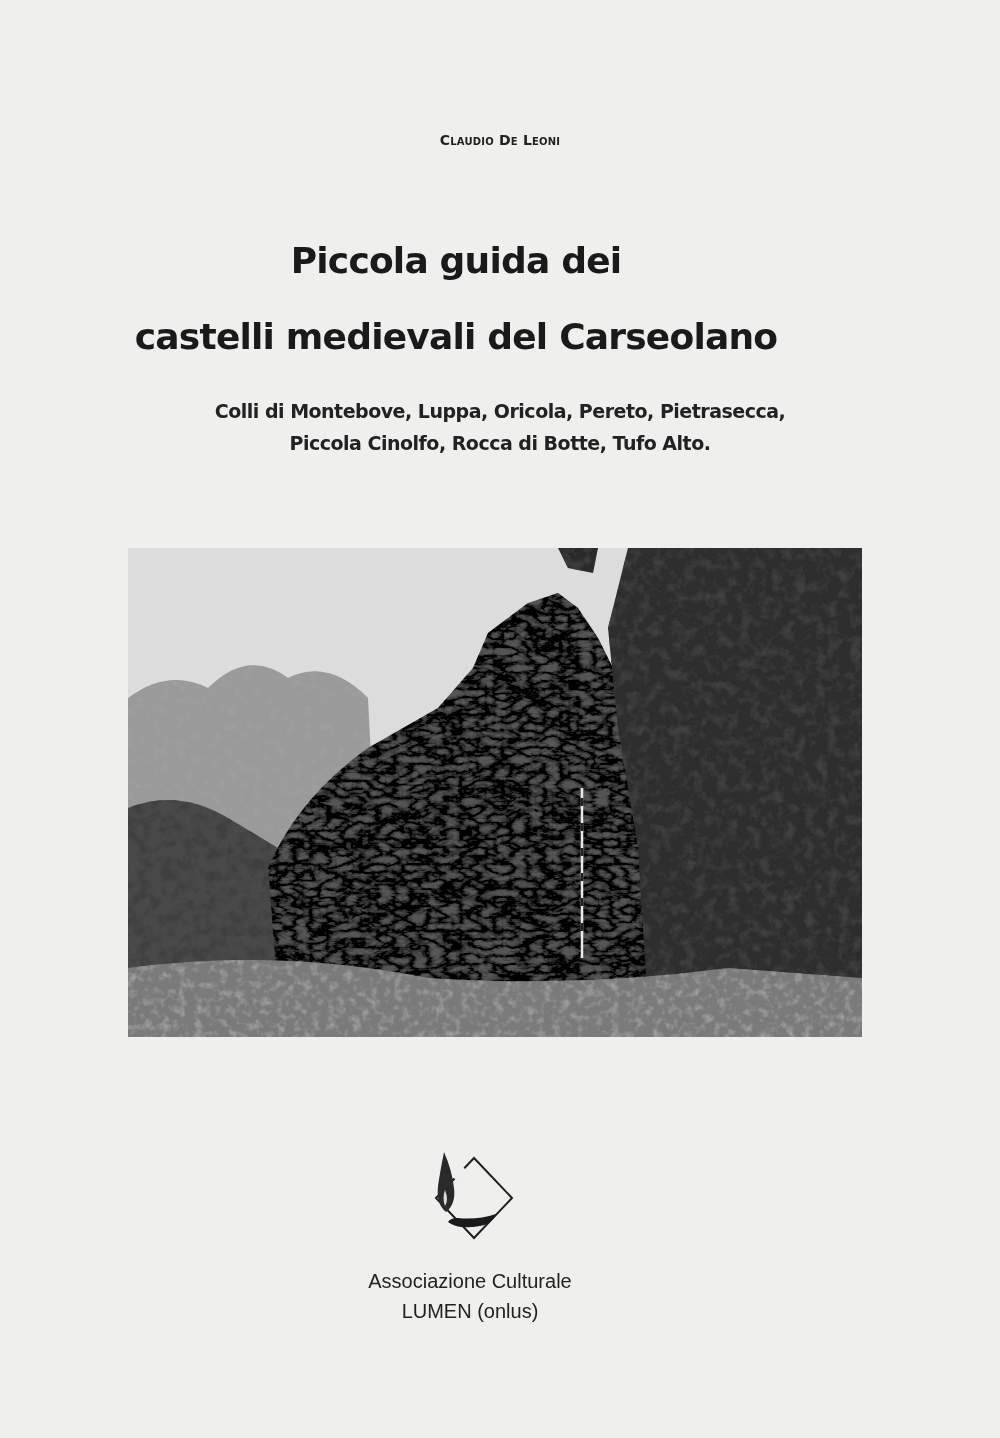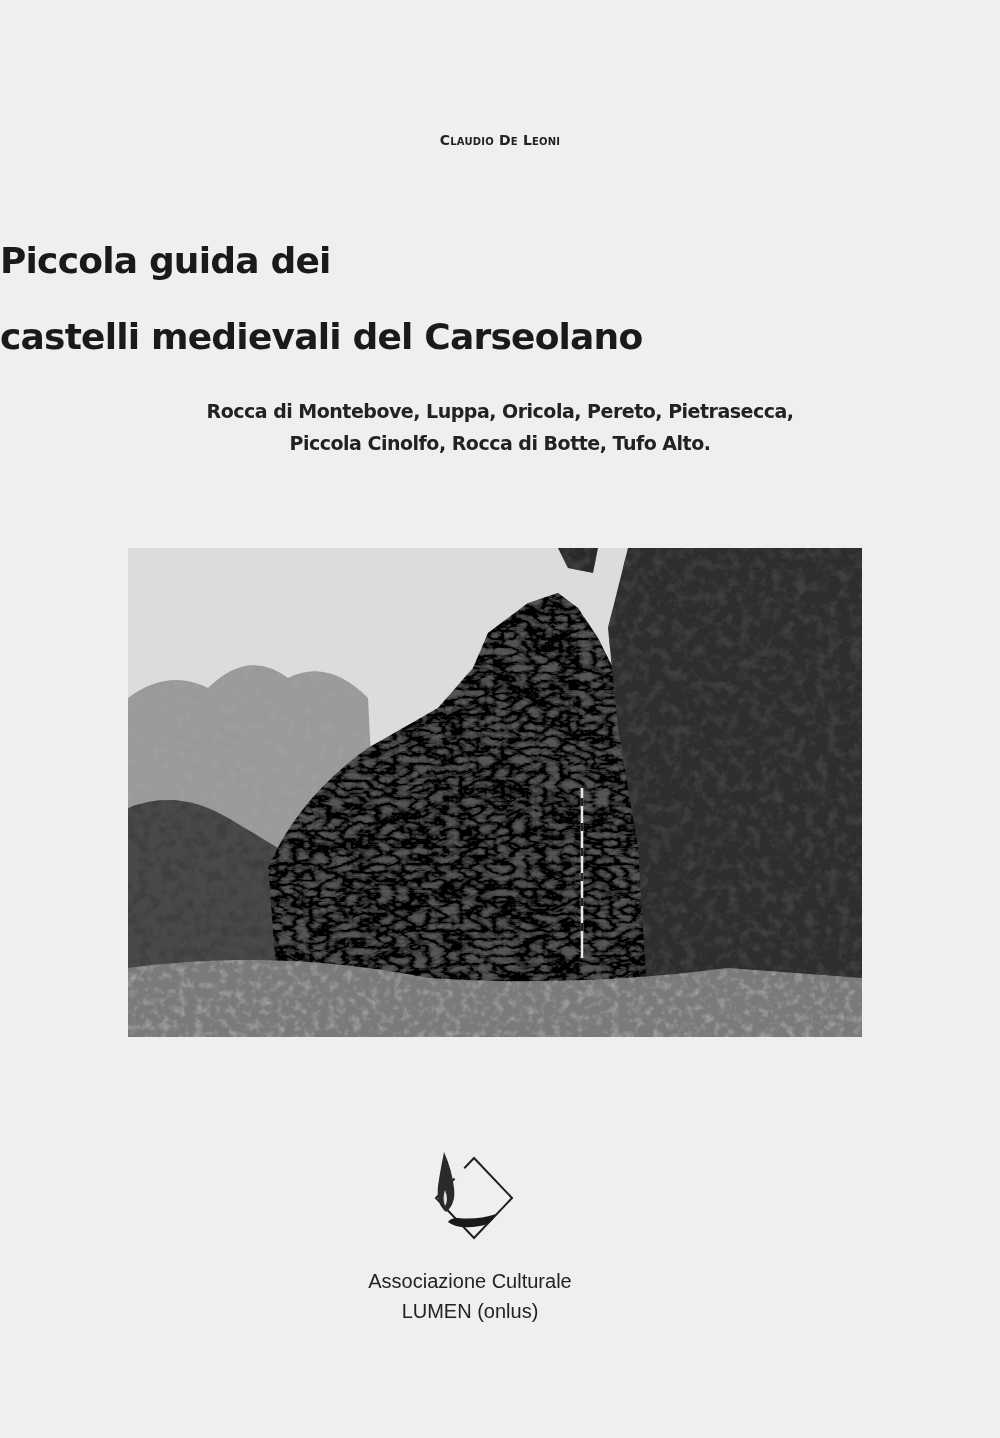--- a/index.html
+++ b/index.html
@@ -25,21 +25,21 @@
       font-weight: bold;
       font-size: 14px;
       font-variant: small-caps;
       letter-spacing: 0.2px;
       color: #222;
     }
     .title-line {
       position: absolute;
       left: 0;
       width: 912px;
-      text-align: left;
+      text-align: center;
       font-family: "DejaVu Sans", sans-serif;
       font-weight: bold;
       font-size: 36px;
       letter-spacing: -0.8px;
       color: #1a1a1a;
     }
     .title-1 { top: 240px; }
     .title-2 { top: 316px; }
     .places {
       position: absolute;
@@ -86,21 +86,21 @@
   </style>
 </head>
 <body>
 
 <div class="author">Claudio De Leoni</div>
 
 <div class="title-line title-1">Piccola guida dei</div>
 <div class="title-line title-2">castelli medievali del Carseolano</div>
 
 <div class="places">
-  <div>Rocca di Montebove, Luppa, Oricola, Pereto, Pietrasecca,</div>
+  <div>Colli di Montebove, Luppa, Oricola, Pereto, Pietrasecca,</div>
   <div>Piccola Cinolfo, Rocca di Botte, Tufo Alto.</div>
 </div>
 
 <div class="photo">
   <svg width="734" height="489" viewBox="0 0 734 489" xmlns="http://www.w3.org/2000/svg">
     <defs>
       <filter id="grain" x="0" y="0" width="100%" height="100%">
         <feTurbulence type="fractalNoise" baseFrequency="0.9" numOctaves="2" seed="3" result="n"></feTurbulence>
         <feColorMatrix type="saturate" values="0" in="n" result="g"></feColorMatrix>
         <feComponentTransfer in="g" result="g2">

